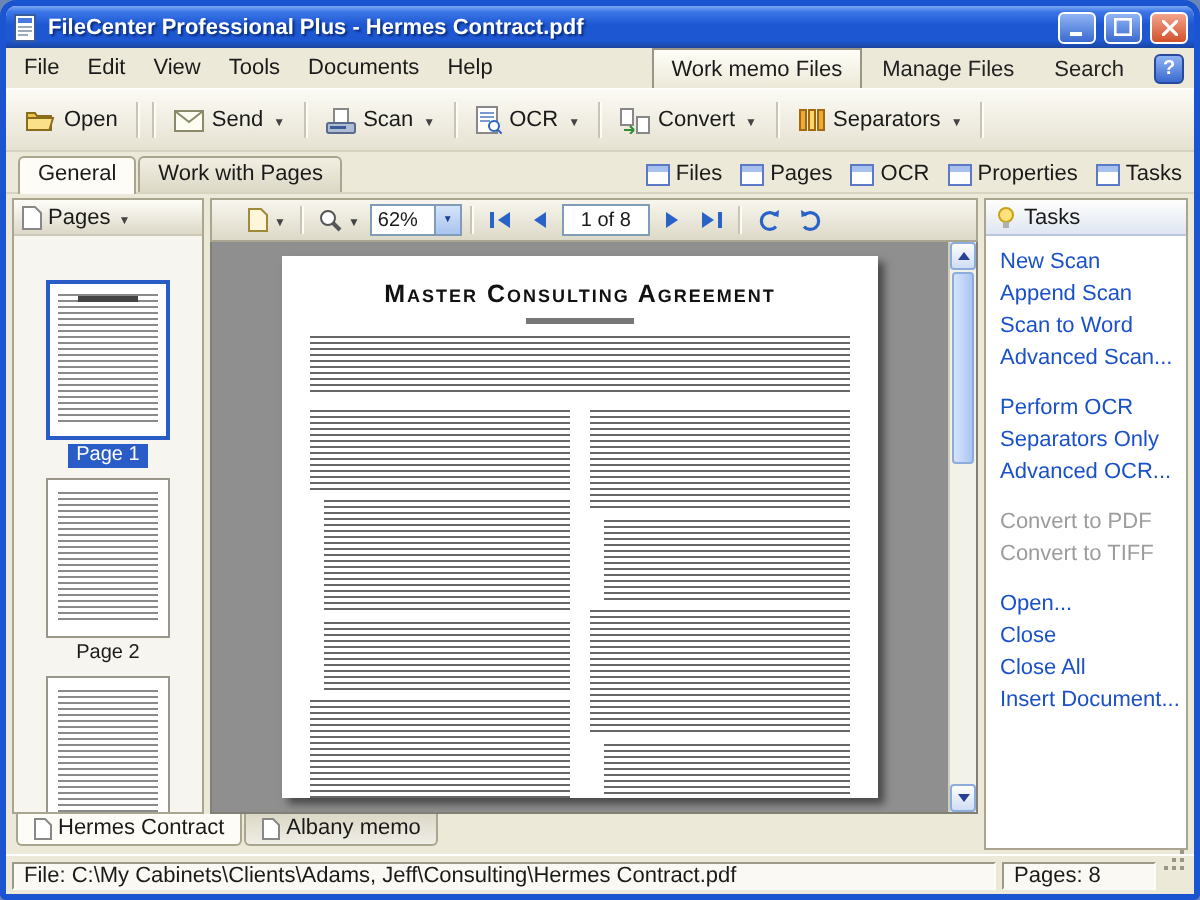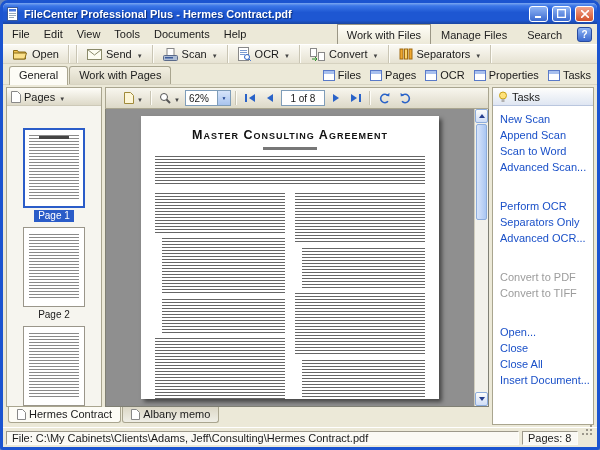--- a/index.html
+++ b/index.html
@@ -18,21 +18,21 @@
   .menubar{height:20px;flex:none;display:flex;align-items:stretch;background:#ece9d8;padding-left:2px}
   .menu-item{display:flex;align-items:center;padding:0 7px;cursor:default}
   .mode-tabs{margin-left:auto;display:flex;align-items:stretch}
   .mode-tab{display:flex;align-items:center;padding:0 9px;border:1px solid transparent;border-bottom:none;cursor:pointer}
   .mode-tab.active{background:linear-gradient(#fffef8,#ece9d8);border-color:#9a9685}
   .mode-tab:not(.active){color:#222}
   .help-btn{width:15px;height:15px;flex:none;align-self:center;margin:0 5px;border-radius:3px;background:linear-gradient(#8fb4f4,#3b6ad0);border:1px solid #274a9f;display:flex;align-items:center;justify-content:center;cursor:pointer}
   .help-btn::after{content:"?";color:#fff;font-size:10px;font-weight:bold}
 
   
-  .toolbar{height:20px;flex:none;display:flex;align-items:center;padding:1px 4px;background:linear-gradient(#fbfaf4,#e6e2d2);border-top:1px solid #fff;border-bottom:1px solid #d6d2c0}
+  .toolbar{height:32px;flex:none;display:flex;align-items:center;padding:1px 4px;background:linear-gradient(#fbfaf4,#e6e2d2);border-top:1px solid #fff;border-bottom:1px solid #d6d2c0}
   .tb-btn{height:22px;display:flex;align-items:center;gap:4px;padding:0 5px;border:1px solid transparent;border-radius:2px;cursor:pointer}
   .dd::after{content:"▼";font-size:6px;color:#444;margin-left:1px}
   .tb-sep{width:0;height:18px;border-left:1px solid #c9c5b4;border-right:1px solid #fdfcf6;margin:0 3px}
 
   
   .tabrow{height:21px;flex:none;display:flex;align-items:flex-end;padding:0 6px;background:#ece9d8;border-bottom:1px solid #d8d4c2}
   .view-tab{padding:2px 9px 3px;border:1px solid #a9a58f;border-bottom:none;border-radius:3px 3px 0 0;background:linear-gradient(#f2efe2,#dcd8c6);margin-right:1px;cursor:pointer;white-space:nowrap}
   .view-tab.active{background:#fdfcf6;position:relative;top:1px;padding-bottom:4px}
   .panel-toggles{margin-left:auto;display:flex;align-items:center;gap:9px;padding-bottom:3px}
   .toggle{display:flex;align-items:center;gap:3px;cursor:pointer;white-space:nowrap}
@@ -89,28 +89,28 @@
   
   .doc-tabs{height:18px;flex:none;display:flex;gap:1px;padding:0 2px;background:#ece9d8;align-items:flex-start}
   .doc-tab{display:flex;align-items:center;gap:3px;padding:1px 8px 2px;border:1px solid #a9a58f;border-top:none;border-radius:0 0 3px 3px;background:linear-gradient(#dcd8c6,#efeee6);cursor:pointer;white-space:nowrap}
   .doc-tab.active{background:#fdfcf6}
 
   
   .tasks-panel{width:102px;flex:none;display:flex;flex-direction:column;border:1px solid #a9a58f;background:#fff}
   .tasks-panel .panel-header{background:linear-gradient(#fefefc,#dfe6f2);border-bottom:1px solid #b9c6de}
   .task-list{flex:1;padding:7px;display:flex;flex-direction:column;gap:4px;overflow:hidden}
   .task{font-size:11px;color:#1a50c8;cursor:pointer;white-space:nowrap}
-  .task.grp{margin-top:23px}
+  .task.grp{margin-top:9px}
   .task.disabled{color:#9c9c9c;cursor:default}
 
   
   .statusbar{height:20px;flex:none;display:flex;align-items:center;gap:3px;padding:2px 2px 2px 3px;background:#ece9d8;border-top:1px solid #fff}
   .status-cell{background:#faf9f4;border:1px solid;border-color:#9c988a #fdfdf8 #fdfdf8 #9c988a;display:flex;align-items:center;padding:0 5px;white-space:nowrap;overflow:hidden}
   .status-cell.file{flex:1}
-  .status-cell.pages{width:56px;flex:none}
+  .status-cell.pages{width:77px;flex:none}
   .grip{width:14px;flex:none;position:relative}
   .grip::after{content:"";position:absolute;right:3px;bottom:3px;width:2px;height:2px;background:#9a968a;
     box-shadow:-4px 0 #9a968a,-8px 0 #9a968a,0 -4px #9a968a,-4px -4px #9a968a,0 -8px #9a968a}
 </style>
 </head>
 <body>
 
 <div class="window">
 
   <div class="titlebar">
@@ -140,21 +140,21 @@
   </div>
 
   <div class="menubar">
     <div class="menu-item">File</div>
     <div class="menu-item">Edit</div>
     <div class="menu-item">View</div>
     <div class="menu-item">Tools</div>
     <div class="menu-item">Documents</div>
     <div class="menu-item">Help</div>
     <div class="mode-tabs">
-      <div class="mode-tab active">Work with Files</div>
+      <div class="mode-tab active">Work memo Files</div>
       <div class="mode-tab">Manage Files</div>
       <div class="mode-tab">Search</div>
     </div>
     <div class="help-btn"></div>
   </div>
 
   <div class="toolbar">
     <div class="tb-btn">
       <svg width="15" height="13" viewBox="0 0 15 13">
           <path d="M0.5 2.5h4l1 1.5h7v7h-12z" fill="#f2c14e" stroke="#8a6d1a"></path>

